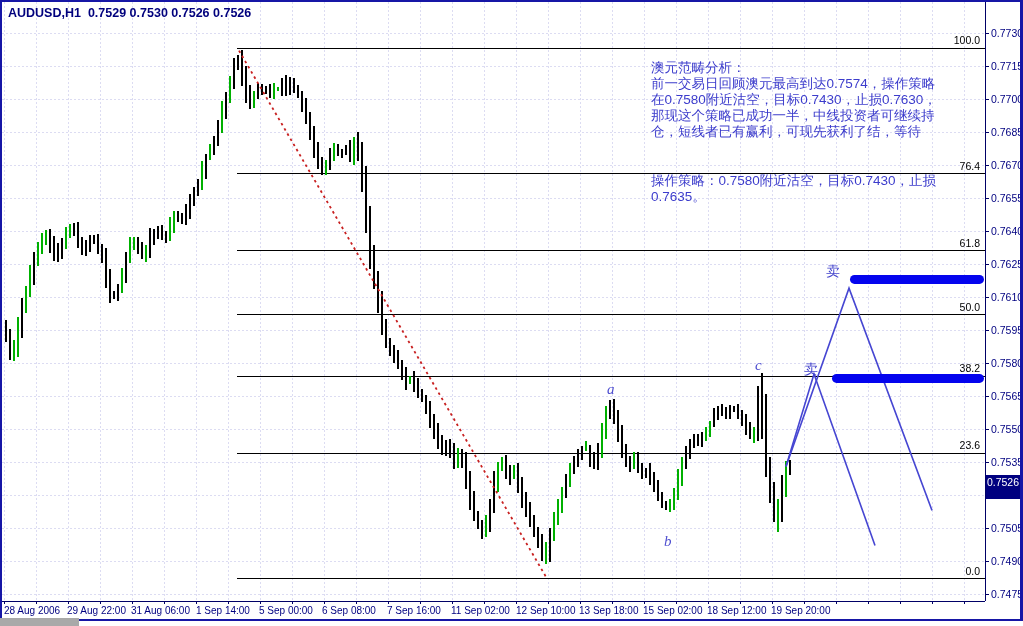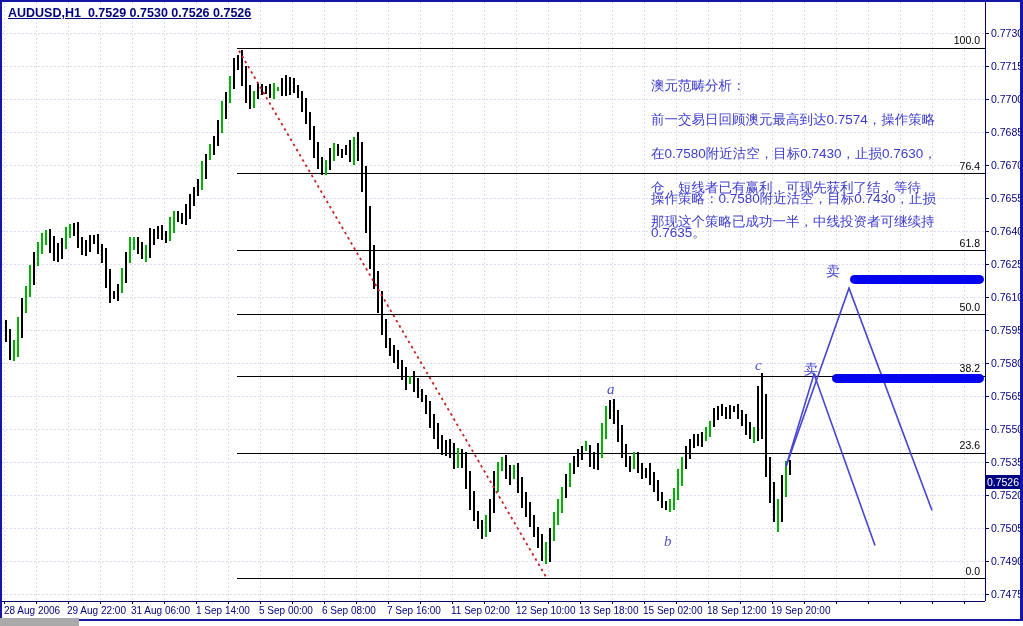--- a/index.html
+++ b/index.html
@@ -12,27 +12,27 @@
   .fiblab{font:10.5px "Liberation Sans",sans-serif;fill:#000000;}
   .bar{stroke:#000000;stroke-width:1.3;shape-rendering:crispEdges;}
   .barg{stroke:#00b000;stroke-width:1.3;shape-rendering:crispEdges;}
   .trend{stroke:#c82020;stroke-width:1.8;stroke-dasharray:2.5 3.5;}
   .proj{stroke:#4646d2;stroke-width:1.6;fill:none;}
   .zone{fill:#0404ee;}
   .pricelab{font:10.5px "Liberation Sans",sans-serif;fill:#000080;}
   .timelab{font:10px "Liberation Sans",sans-serif;fill:#000080;}
   .selllab{font:14px "Liberation Sans",sans-serif;fill:#4343cc;}
   .wavelab{font:italic 15px "Liberation Serif",serif;fill:#4f4fd0;}
-  .quote{position:absolute;left:8px;top:6px;font-size:12.5px;font-weight:bold;color:#00007d;white-space:nowrap;text-decoration:underline;}
+  .quote{position:absolute;left:8px;top:6px;font-size:12.5px;font-weight:bold;color:#00007d;white-space:nowrap;}
   .title{position:absolute;left:246px;top:2px;font-size:17px;font-weight:bold;letter-spacing:4px;color:#111;white-space:nowrap;}
   .annot{position:absolute;left:651px;width:335px;font-size:13.5px;line-height:16px;color:#3c3ccc;}
-  .annot div{white-space:nowrap;margin-top:18px;}
+  .annot div{white-space:nowrap;}
   #annot-analysis{top:60px;}
   #annot-strategy{top:173px;}
-  #price-badge{position:absolute;left:986px;top:475px;width:34px;height:14px;background:#000080;
+  #price-badge{position:absolute;left:986px;top:475px;width:34px;height:24px;background:#000080;
     color:#fff;font-size:10.5px;line-height:14px;text-align:center;}
   .border{position:absolute;background:#1616a6;}
   #b-top{left:0;top:0;width:1023px;height:2px;}
   #b-left{left:0;top:0;width:2px;height:621px;}
   #b-right{left:1020px;top:0;width:3px;height:621px;}
   #b-bottom{left:0;top:619px;width:1023px;height:2px;}
   #scroll-thumb{position:absolute;left:0;top:618px;width:79px;height:8px;background:#a9a9a9;}
 </style>
 </head>
 <body>
@@ -400,22 +400,22 @@
 
   <div class="quote">
     <span>AUDUSD,H1</span>&nbsp;
     <span>0.7529 0.7530 0.7526 0.7526</span>
   </div>
 
   <div class="annot" id="annot-analysis">
       <div>澳元范畴分析：</div>
       <div>前一交易日回顾澳元最高到达0.7574，操作策略</div>
       <div>在0.7580附近沽空，目标0.7430，止损0.7630，</div>
+      <div>那现这个策略已成功一半，中线投资者可继续持</div>
       <div>仓，短线者已有赢利，可现先获利了结，等待</div>
-      <div>那现这个策略已成功一半，中线投资者可继续持</div>
     </div>
   <div class="annot" id="annot-strategy">
       <div>操作策略：0.7580附近沽空，目标0.7430，止损</div>
       <div>0.7635。</div>
     </div>
 
   <div id="price-badge">0.7526</div>
 
   <div class="border" id="b-top"></div>
   <div class="border" id="b-left"></div>

